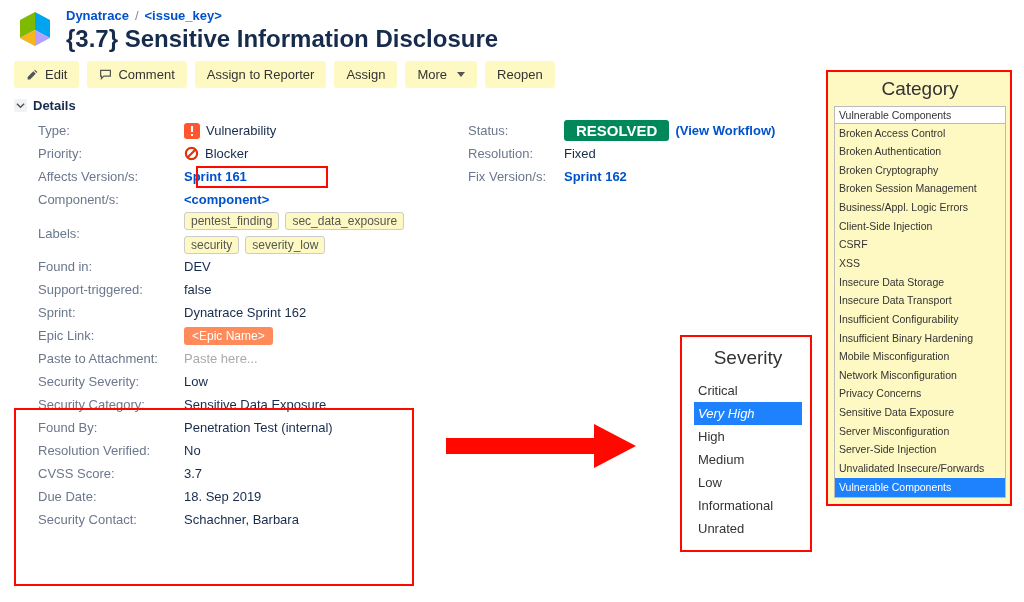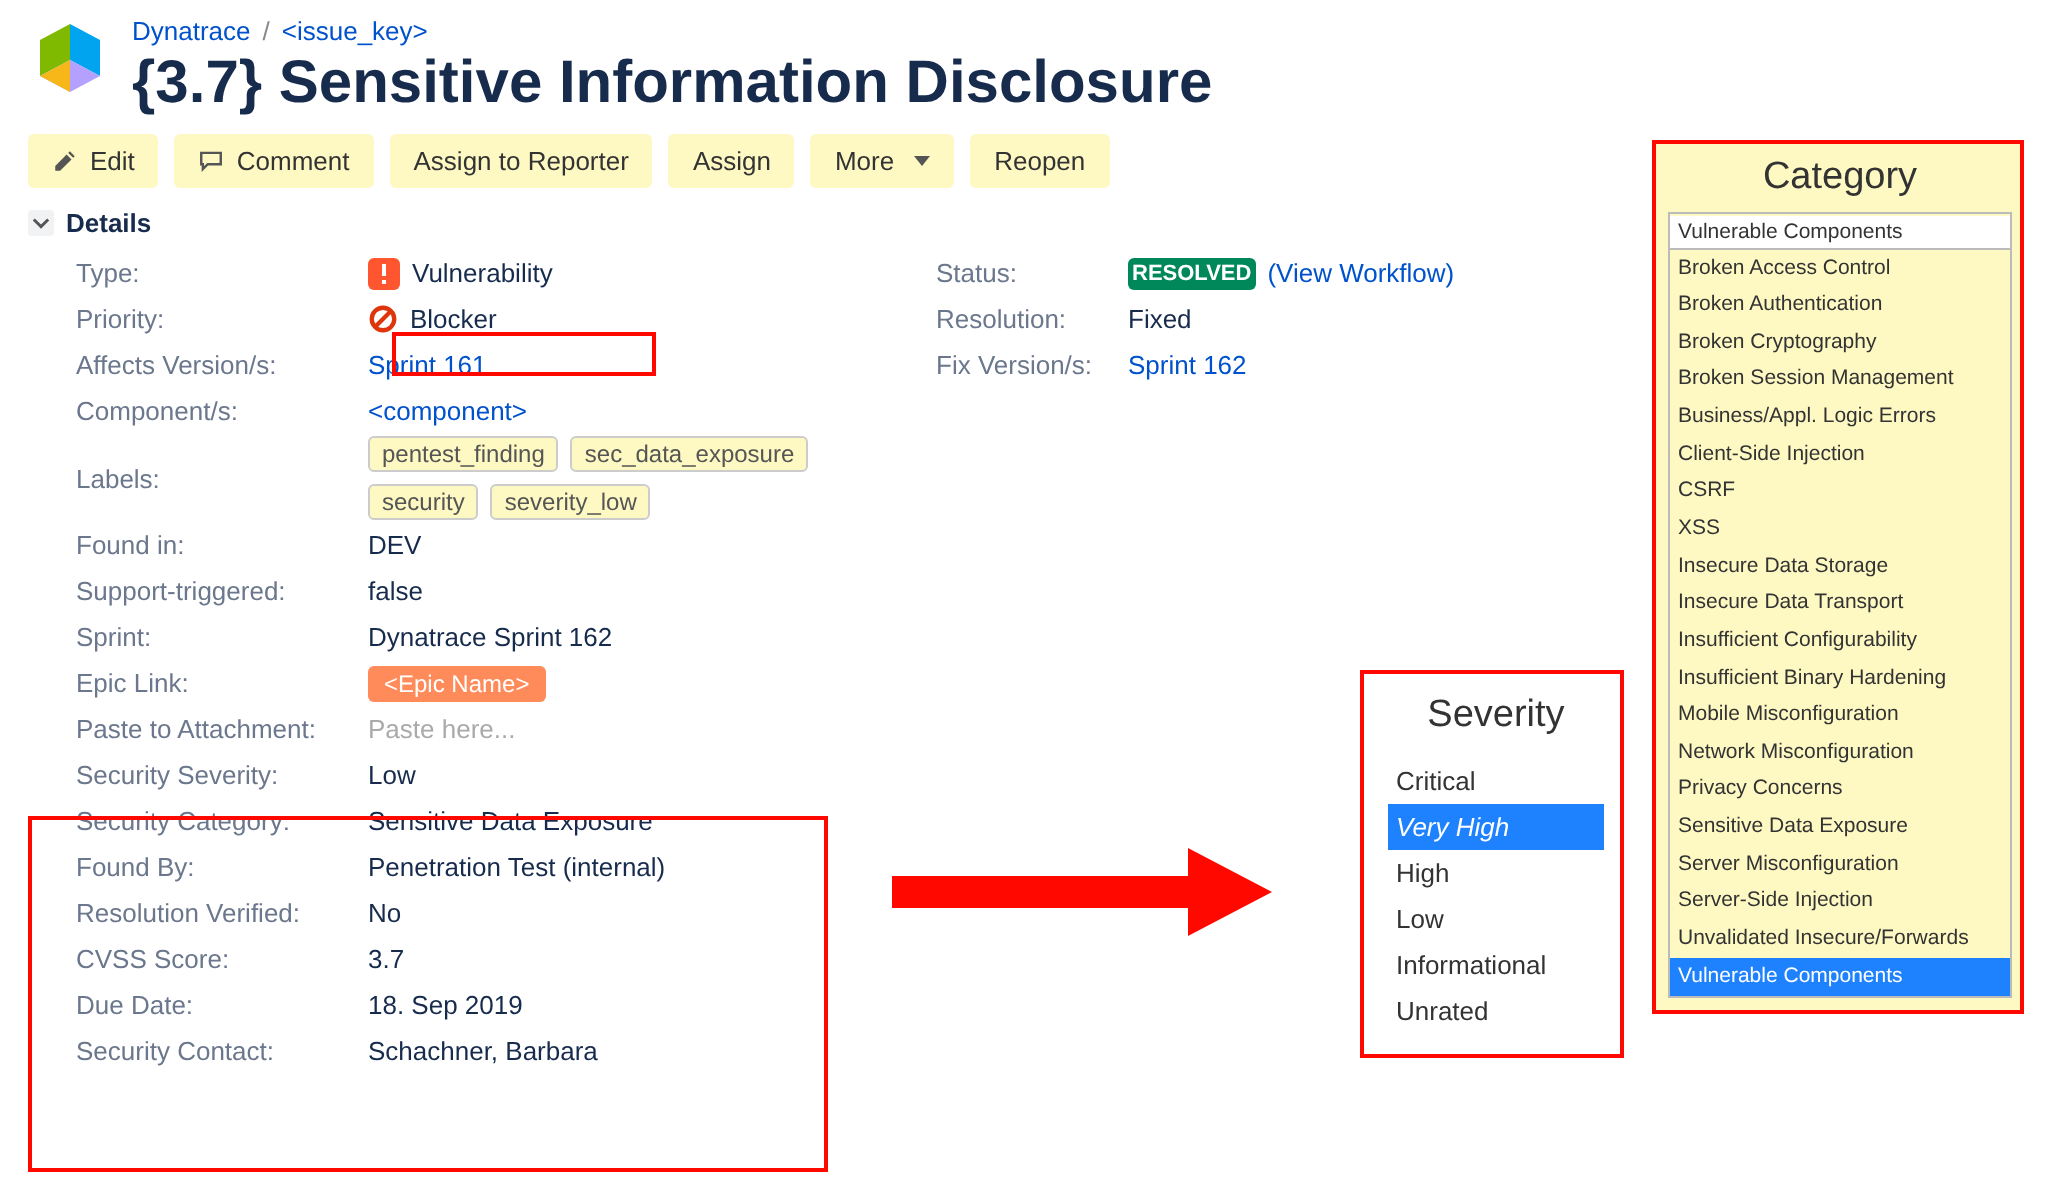--- a/index.html
+++ b/index.html
@@ -4,42 +4,42 @@
 <style>
   * { box-sizing: border-box; margin: 0; padding: 0; }
   html, body { width: 1024px; height: 602px; font-family: Arial, Helvetica, sans-serif; font-size: 13px; color: #333; background: #fff; overflow: hidden; }
   .page { position: relative; width: 1024px; height: 602px; padding: 8px 14px; }
 
   
   .header { display: flex; align-items: flex-start; gap: 10px; margin-bottom: 6px; }
   .logo { width: 42px; height: 42px; flex: none; margin-top: 2px; }
   .breadcrumb { display: flex; align-items: center; gap: 6px; font-size: 13px; color: #0052cc; }
   .breadcrumb .sep { color: #888; }
-  .title { font-size: 30px; font-weight: 600; color: #172b4d; margin-top: 2px; }
+  .title { font-size: 24px; font-weight: 600; color: #172b4d; margin-top: 2px; }
 
   
   .toolbar { display: flex; gap: 8px; margin: 8px 0 10px 0; }
   .btn { background: #fef9c3; border: none; border-radius: 3px; padding: 6px 12px; font-size: 13px; color: #333; cursor: pointer; display: inline-flex; align-items: center; gap: 6px; }
   .btn .icon { width: 13px; height: 13px; }
   .caret { border-left: 4px solid transparent; border-right: 4px solid transparent; border-top: 5px solid #555; margin-left: 4px; }
 
   
   .section-head { display: flex; align-items: center; gap: 6px; font-weight: bold; color: #172b4d; margin-bottom: 6px; }
   .collapse-icon { width: 13px; height: 13px; display: inline-flex; align-items: center; justify-content: center; background: #f1f2f4; border-radius: 2px; }
   .collapse-icon svg { width: 9px; height: 9px; }
 
   .details-grid { display: grid; grid-template-columns: 410px 380px; column-gap: 20px; }
   .col { }
   .row { display: flex; align-items: center; min-height: 23px; padding: 1px 0; }
   .label { width: 170px; flex: none; color: #6b778c; font-size: 13px; padding-left: 24px; }
   .value { color: #172b4d; font-size: 13px; display: flex; align-items: center; gap: 6px; flex-wrap: wrap; }
-  .value a, .link { color: #0052cc; text-decoration: none; }
+  .value a, .link { color: #0052cc; text-decoration: none; font-weight: bold; }
   .chip { display: inline-block; border: 1px solid #ccc; border-radius: 3px; padding: 1px 6px; font-size: 12px; color: #555; background: #fef9c3; }
   .epic-chip { background: #ff8b5a; color: #fff; border-radius: 3px; padding: 2px 8px; font-size: 12px; }
-  .lozenge { background: #00875a; color: #fff; font-weight: bold; font-size: 11px; border-radius: 3px; padding: 2px 2px; }
+  .lozenge { background: #00875a; color: #fff; font-weight: bold; font-size: 15px; border-radius: 3px; padding: 2px 12px; }
   .placeholder { color: #aaa; font-style: normal; }
   .vuln-icon { width: 16px; height: 16px; }
   .block-icon { width: 15px; height: 15px; }
 
   
   .redbox-type { position: absolute; border: 2px solid #ff0800; }
   .redbox-security { position: absolute; border: 2px solid #ff0800; }
 
   
   .arrow { position: absolute; width: 190px; height: 44px; }
@@ -252,20 +252,21 @@
       <polygon points="148,0 190,22 148,44" fill="#ff0800"></polygon>
     </svg>
   </div>
 
   <div class="severity-panel">
     <h3>Severity</h3>
     <div id="severity-list">
         <div class="item">Critical</div>
         <div class="item selected">Very High</div>
         <div class="item">High</div>
+        <div class="item">Medium</div>
         <div class="item">Low</div>
         <div class="item">Informational</div>
         <div class="item">Unrated</div>
       </div>
   </div>
 
   <div class="category-panel">
     <h3>Category</h3>
     <div class="catbox">
       <input class="catinput" value="Vulnerable Components" style="">

